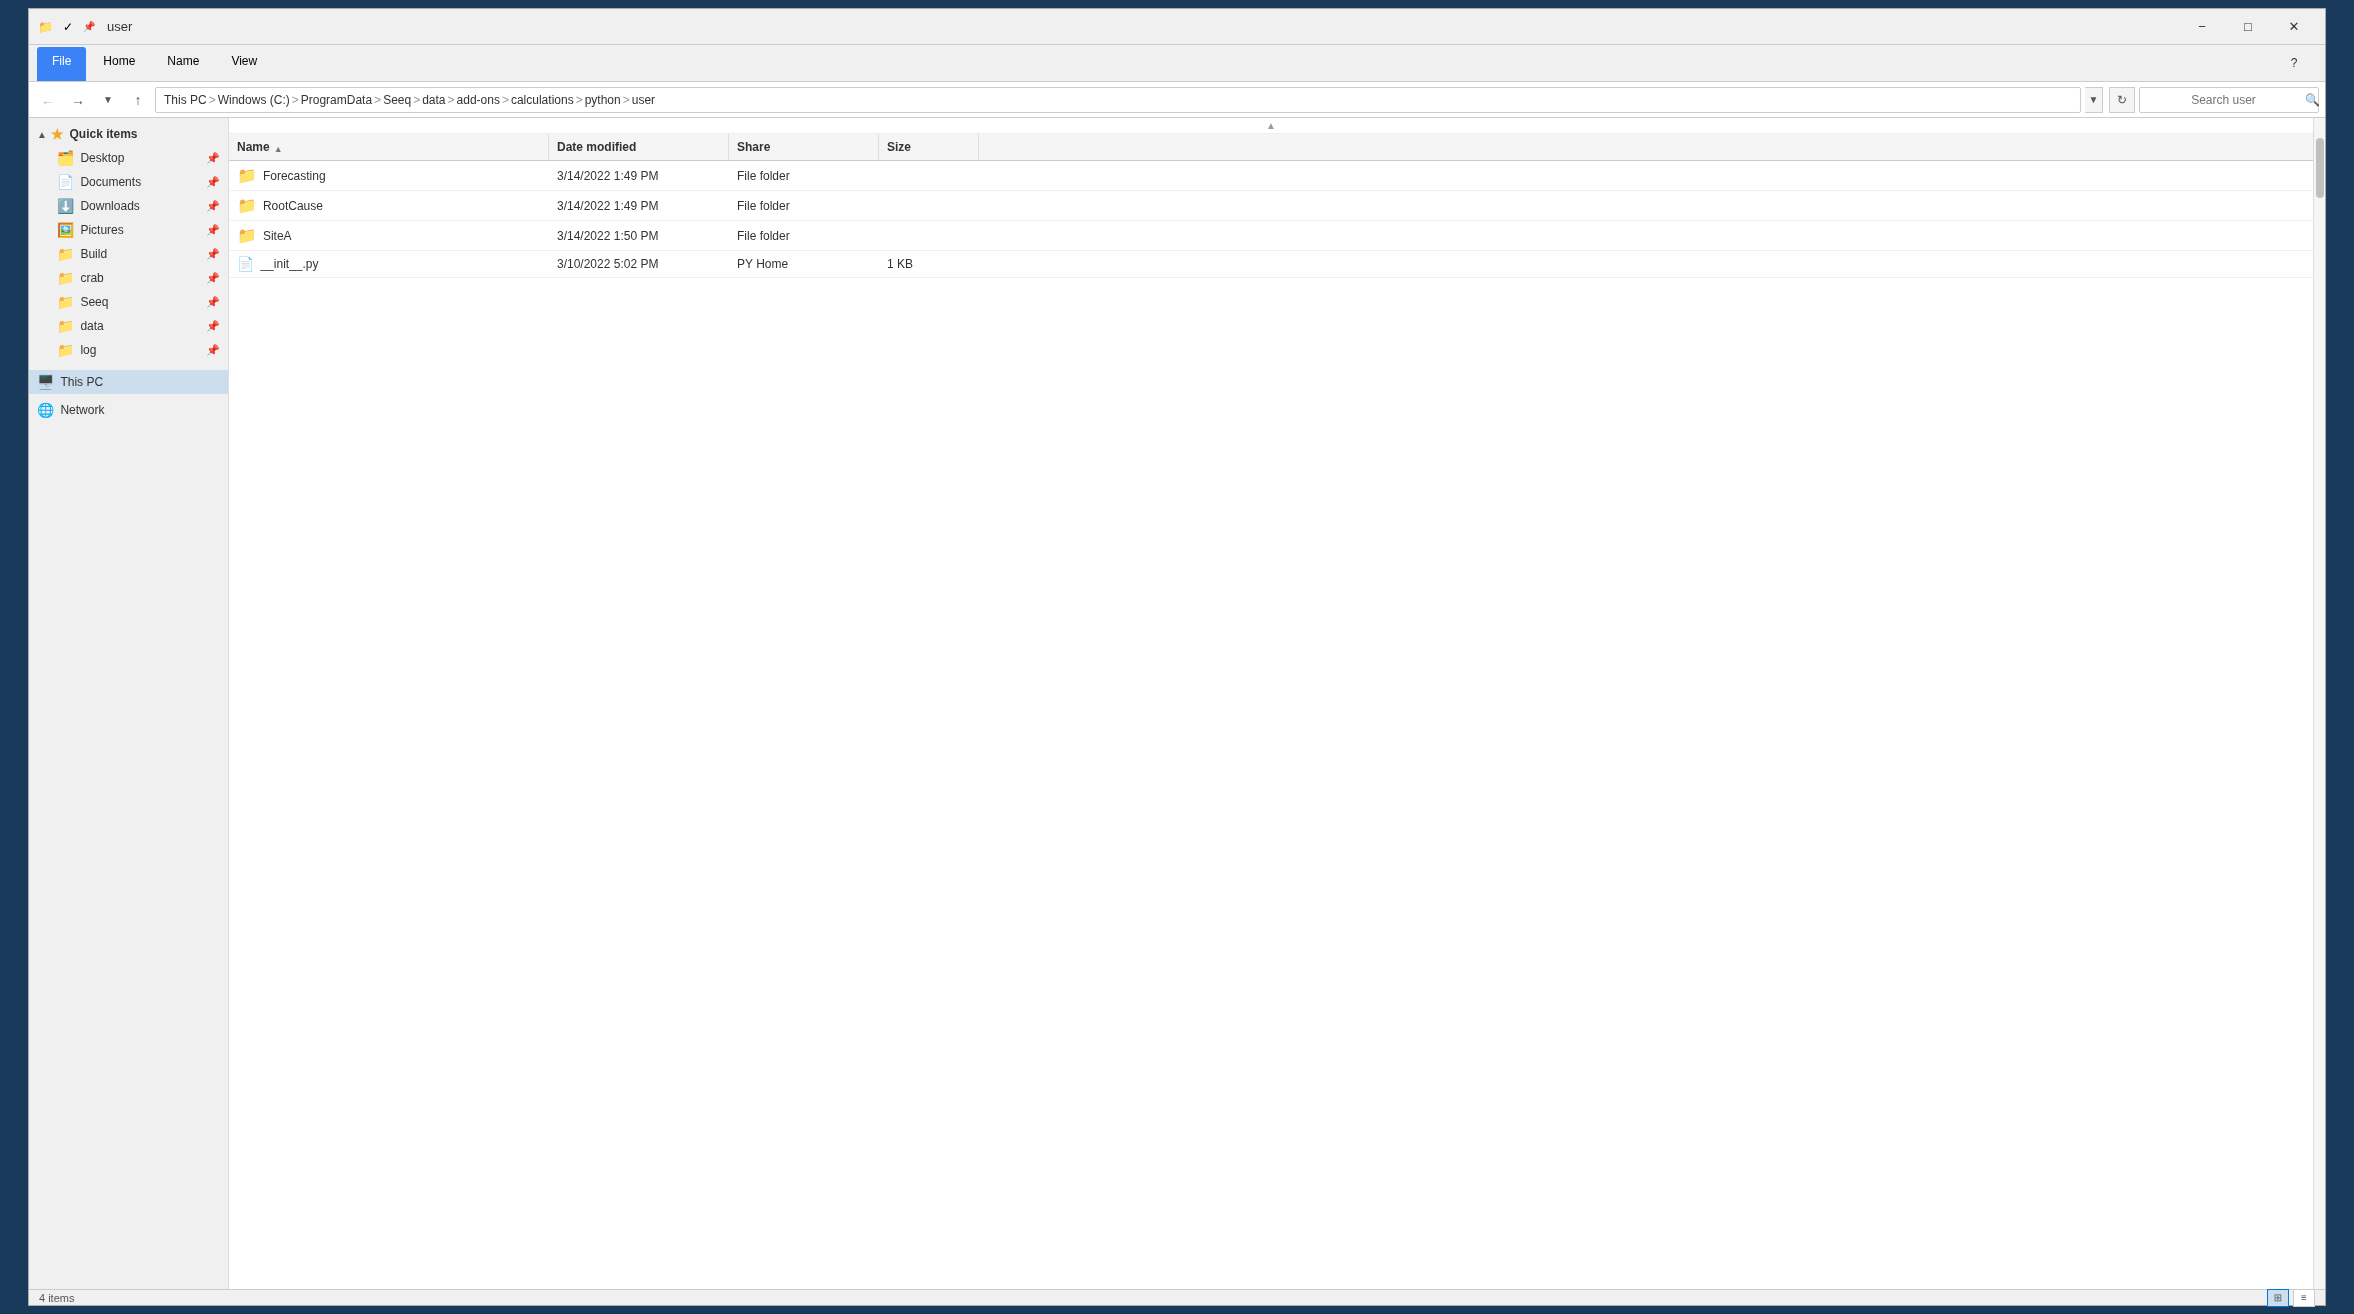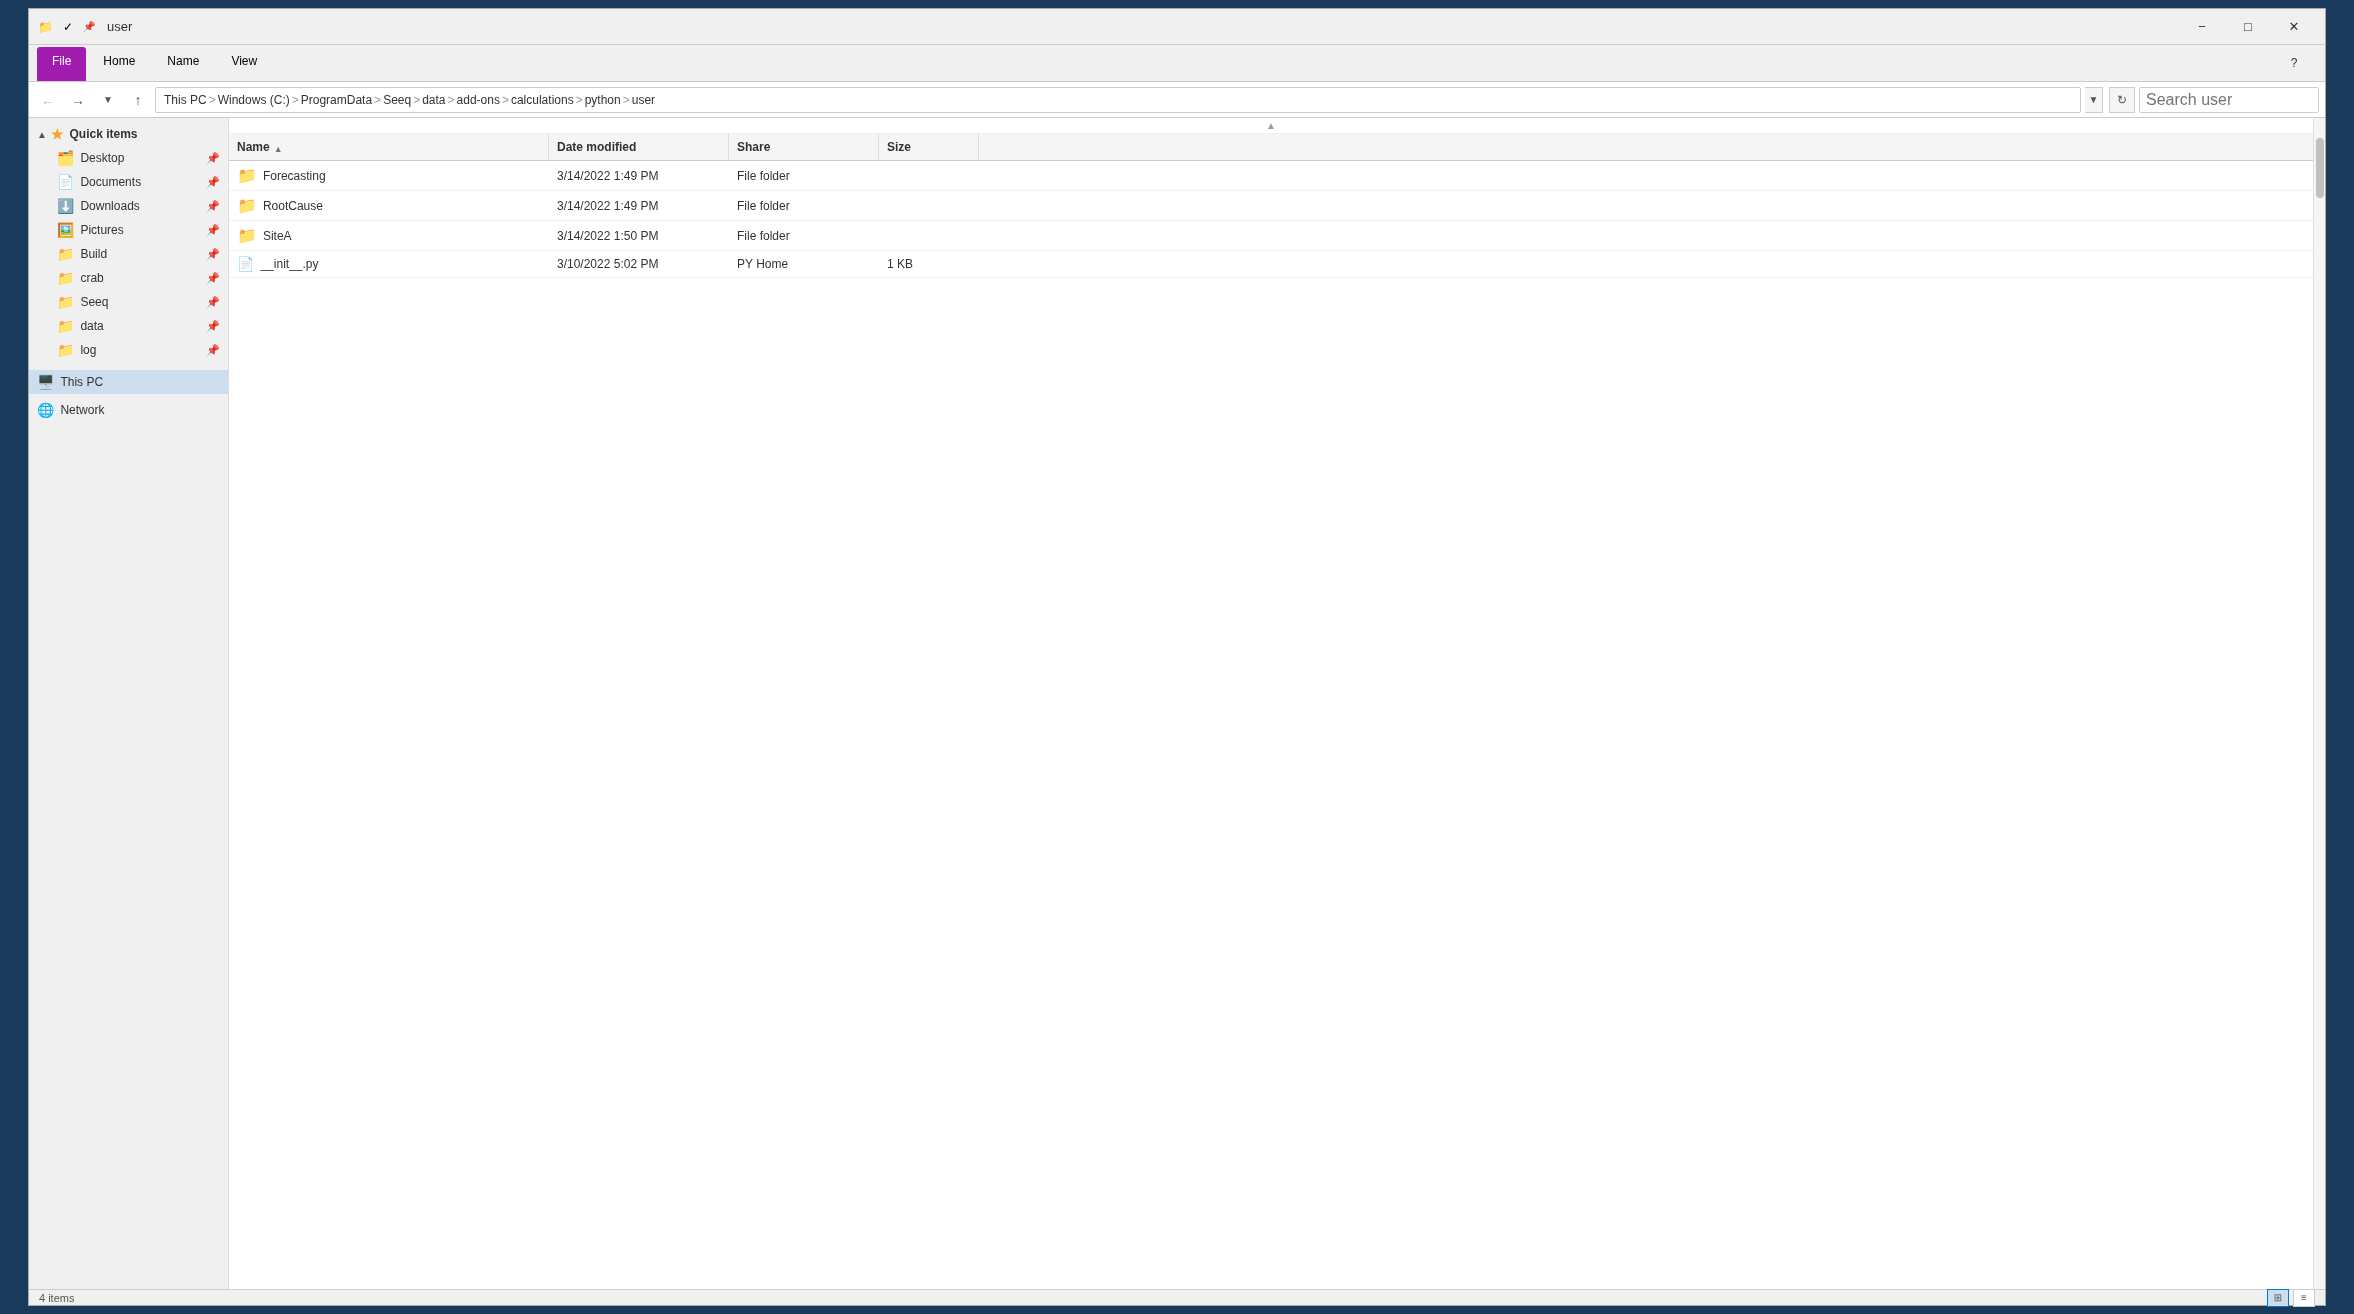--- a/index.html
+++ b/index.html
@@ -82,21 +82,21 @@
     .ribbon-tab {
       padding: 6px 14px;
       font-size: 12px;
       cursor: pointer;
       border: 1px solid transparent;
       border-bottom: none;
       margin-right: 2px;
       margin-top: 2px;
     }
     .ribbon-tab.active {
-      background: #a21caf;
+      background: #3b82f6;
       color: #fff;
       border-radius: 3px 3px 0 0;
     }
 
     
     .address-bar {
       height: 36px;
       background: #fff;
       border-bottom: 1px solid #ccc;
       display: flex;
@@ -168,24 +168,25 @@
       display: flex;
       align-items: center;
       padding: 0 6px;
       gap: 4px;
       background: #fff;
       border-radius: 2px;
     }
     .search-box input {
       border: none;
       outline: none;
-      font-size: 16px;
+      font-size: 12px;
       flex: 1;
       color: #14532d;
       background: transparent;
+      text-align: center;
     }
     .search-icon-btn {
       color: #666;
       font-size: 12px;
       cursor: pointer;
     }
 
     
     .main-layout {
       display: flex;

